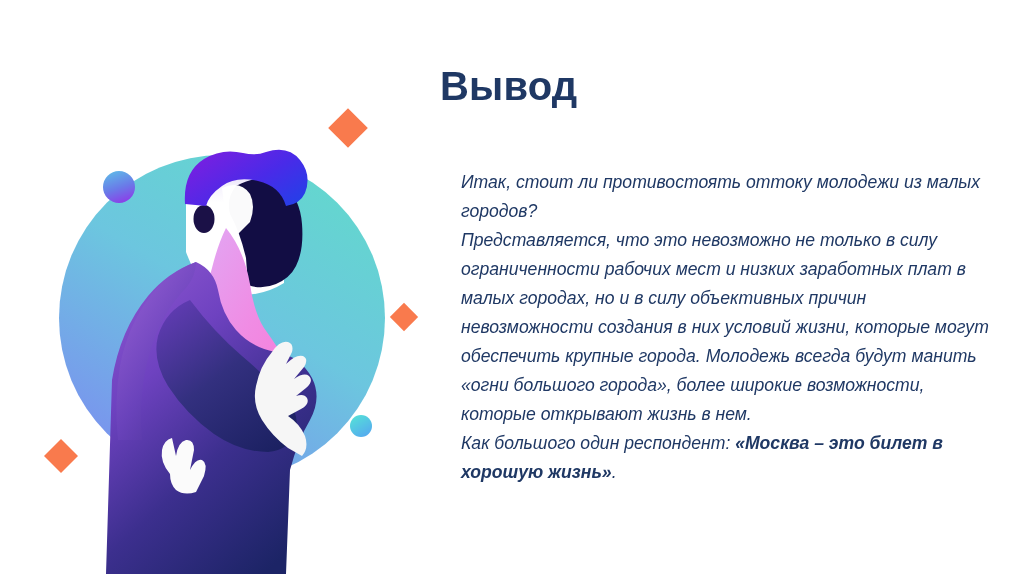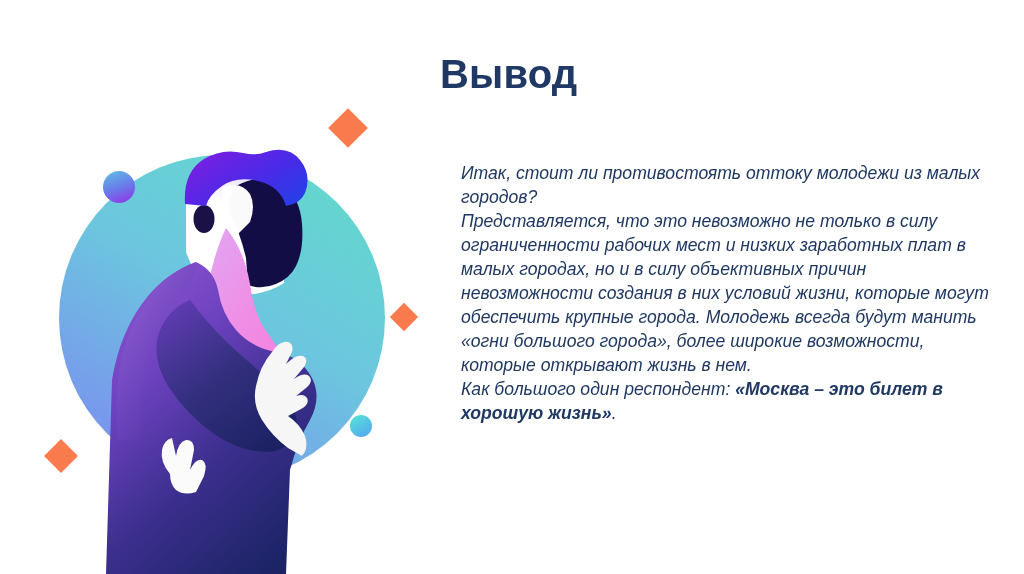--- a/index.html
+++ b/index.html
@@ -20,38 +20,38 @@
     inset: 0;
     width: 1024px;
     height: 574px;
     background: #ffffff;
   }
 
   
   .slide-title {
     position: absolute;
     left: 440px;
-    top: 24px;
+    top: 36px;
     width: 540px;
     font-size: 40px;
     line-height: 1.15;
     font-weight: 700;
     letter-spacing: 0.2px;
     color: #1f3864;
     white-space: nowrap;
   }
 
   
   .body-text {
     position: absolute;
     left: 461px;
-    top: 161px;
+    top: 168px;
     width: 530px;
     font-size: 17.6px;
-    line-height: 24px;
+    line-height: 29px;
     font-style: italic;
     color: #1f3864;
   }
   .body-text p {
     margin: 0;
   }
   .body-text .strong-quote {
     font-weight: 700;
     font-style: italic;
   }

